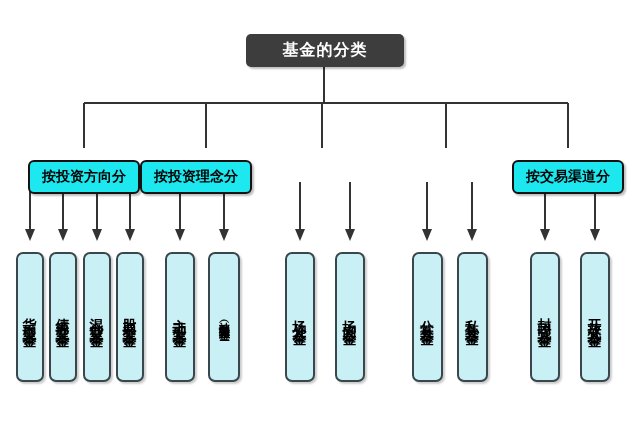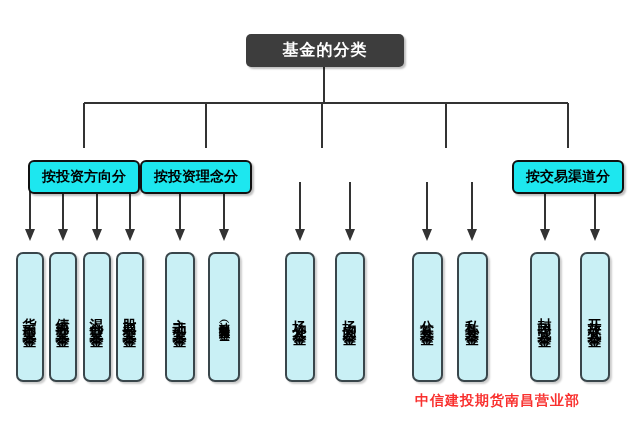--- a/index.html
+++ b/index.html
@@ -195,15 +195,14 @@
     <span class="vtext">私募基金</span>
   </div>
 
   <div class="node leaf-node l11">
     <span class="vtext">封闭式基金</span>
   </div>
   <div class="node leaf-node l12">
     <span class="vtext">开放式基金</span>
   </div>
 
-  <div class="watermark">中信建投期货南昌营业部</div>
 
 </div>
 
 </body></html>

